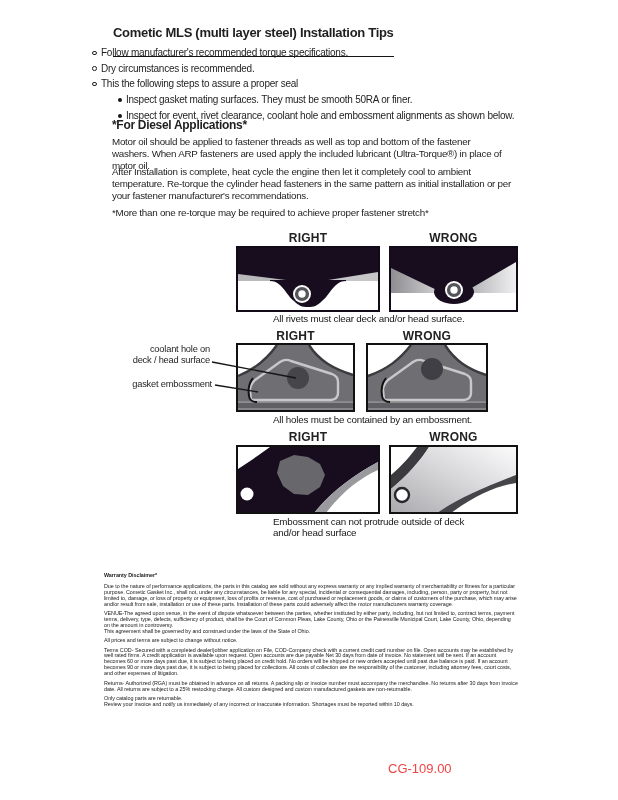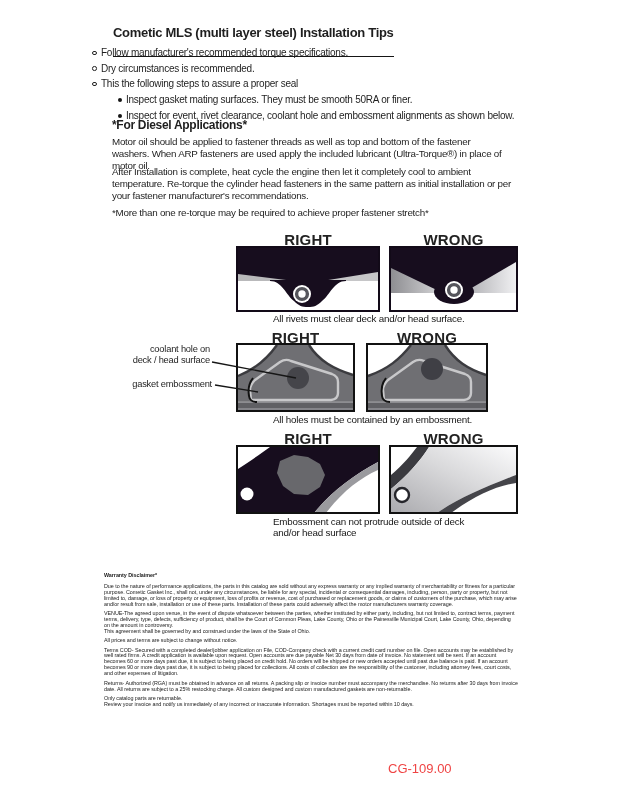--- a/index.html
+++ b/index.html
@@ -14,21 +14,21 @@
   }
   .bullets { font-size:10px; letter-spacing:-0.25px; }
   .b-row { display:flex; align-items:flex-start; height:15.7px; }
   .b-row.sub { padding-left:26px; }
   .marker-o { box-sizing:border-box; width:4.5px; height:4.5px; border:1px solid #222;
     border-radius:50%; margin:3.5px 4.5px 0 0; flex:none; }
   .marker-f { width:4px; height:4px; background:#161616; border-radius:50%;
     margin:3.8px 4px 0 0; flex:none; }
   .h2 { font-size:12px; font-weight:bold; letter-spacing:-0.3px; }
   .para { font-size:9.8px; line-height:12px; letter-spacing:-0.25px; }
-  .rw-label { font-size:15px; font-weight:bold; letter-spacing:0.2px; text-align:center; color:#222; }
+  .rw-label { font-size:12px; font-weight:bold; letter-spacing:0.2px; text-align:center; color:#222; }
   .caption { font-size:9.8px; letter-spacing:-0.2px; color:#161616;margin-left:36px; }
   .side-label { font-size:9.3px; line-height:10.6px; text-align:right; letter-spacing:-0.2px; }
   .panel svg { display:block; }
   .warranty { font-size:5.4px; line-height:5.9px; letter-spacing:-0.05px; color:#222; }
   .w-h { font-weight:bold; margin-bottom:5px; }
   .w-p { margin-bottom:3.5px; }
   .w-p0 { margin-bottom:0; }
   .footer-code { font-size:13px; color:#ef4444; }
 </style>
 </head>

